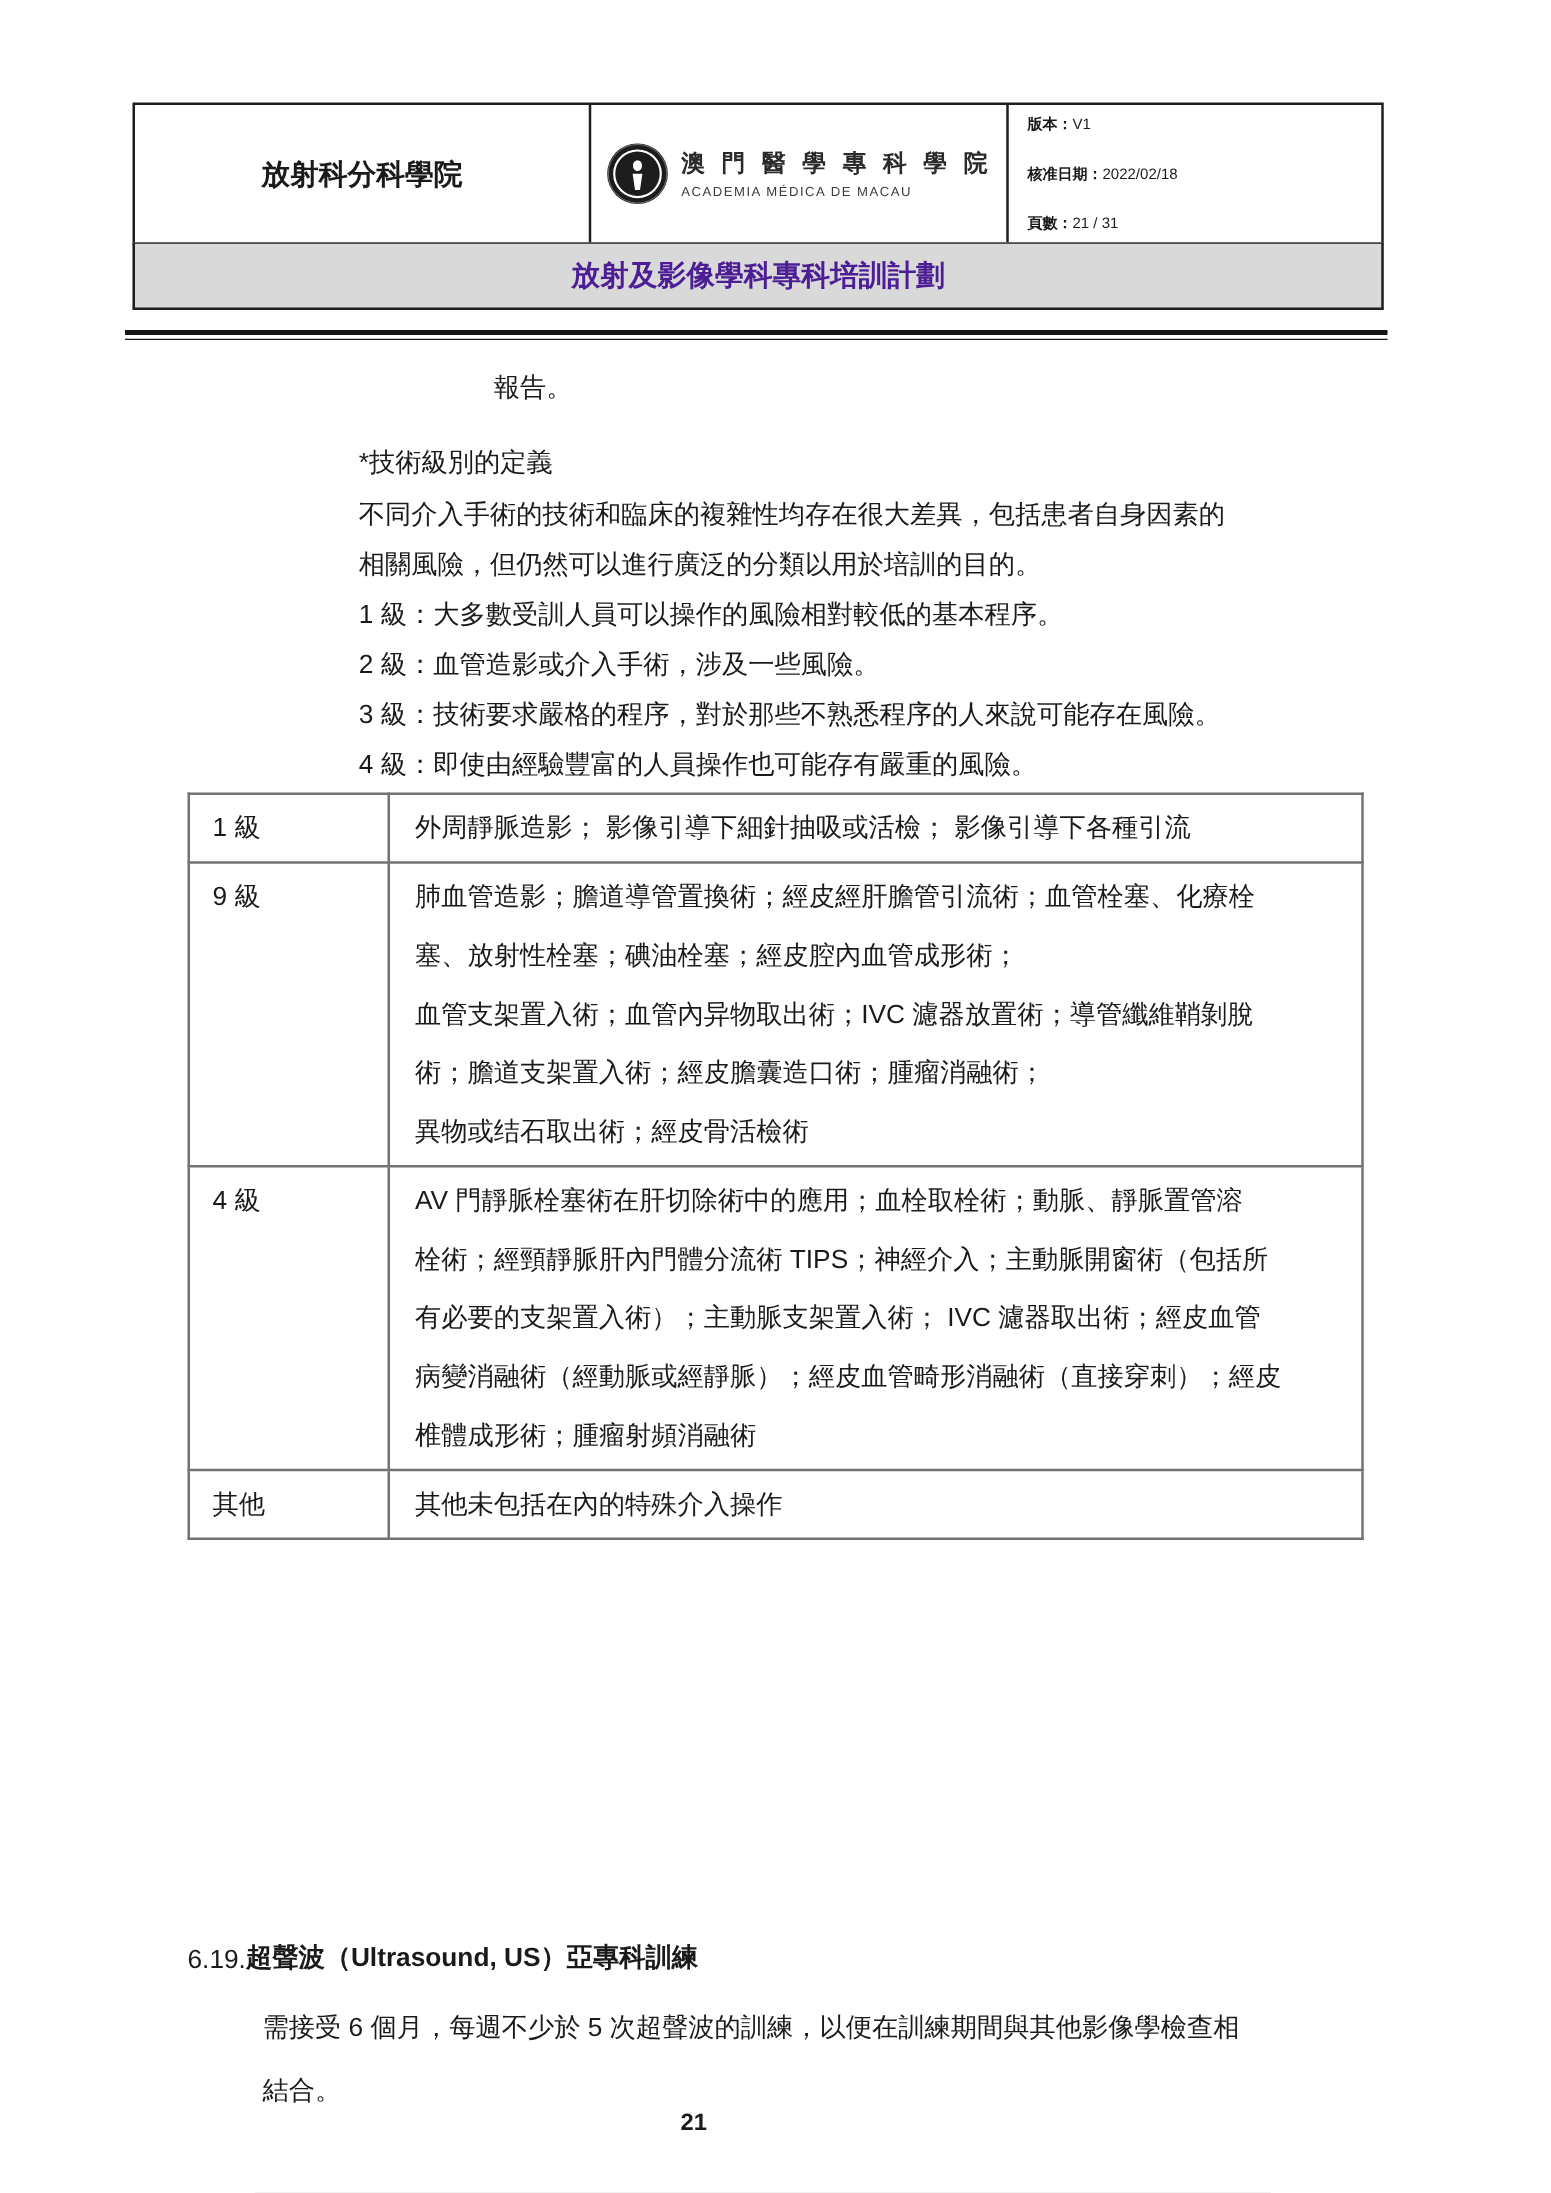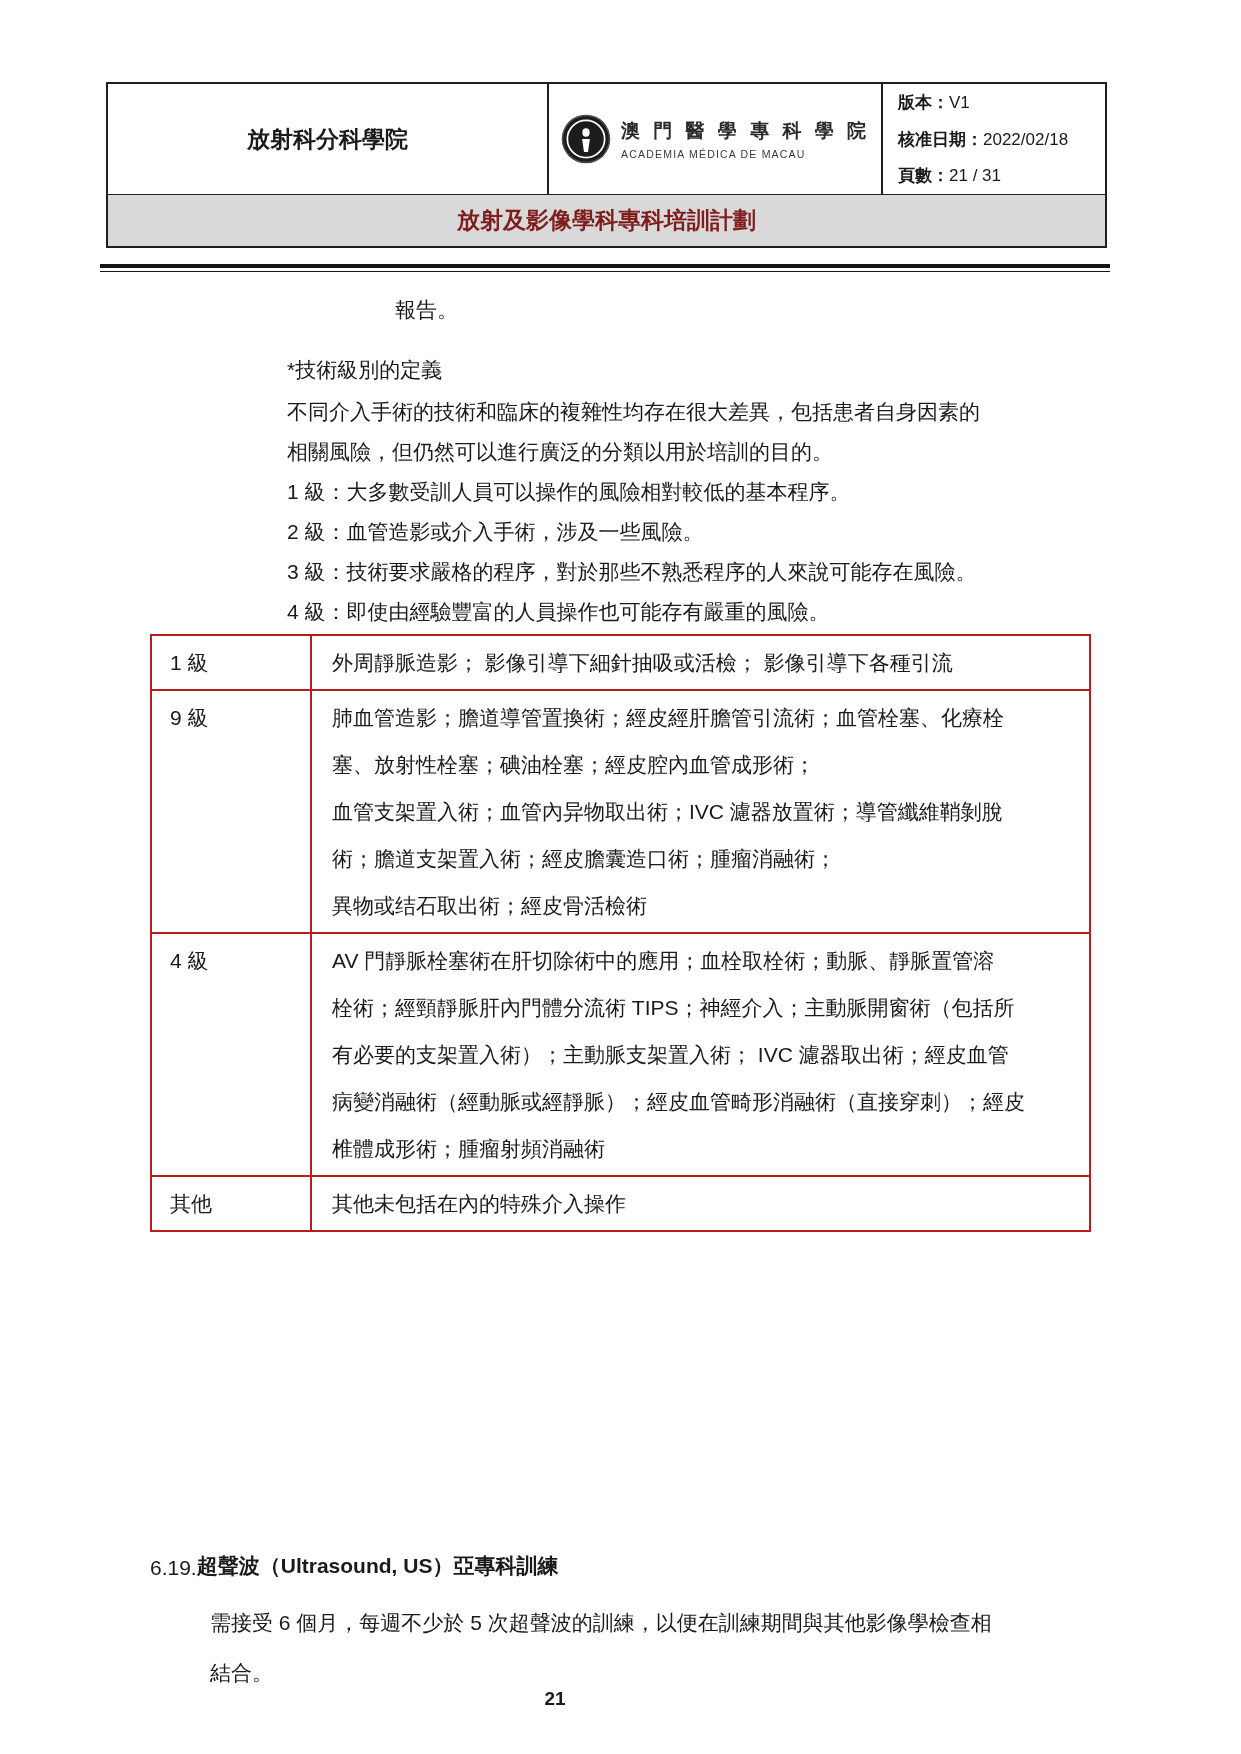--- a/index.html
+++ b/index.html
@@ -21,48 +21,48 @@
   .seal{flex:0 0 auto;display:block;}
   .org-text{display:flex;flex-direction:column;gap:4px;}
   .org-zh{font-size:19px;font-weight:bold;letter-spacing:4px;color:#2a2a2a;white-space:nowrap;}
   .org-en{font-size:10.5px;letter-spacing:1.2px;color:#3a3a3a;white-space:nowrap;}
   .cell-title{
     flex:1;border-right:2px solid #1f1f1f;display:flex;
     align-items:center;justify-content:center;
     font-size:23px;font-weight:bold;
   }
   .cell-meta{
-    width:222px;padding:7px 6px 7px 15px;display:flex;flex-direction:column;
-    justify-content:space-between;font-size:17px;
+    width:298px;padding:7px 6px 7px 15px;display:flex;flex-direction:column;
+    justify-content:space-between;font-size:12px;
   }
   .meta-row{white-space:nowrap;}
   .meta-label{font-weight:bold;}
   
   .banner{
     position:absolute;left:106px;top:194px;width:1001px;height:54px;
     background:#d9d9d9;border:2px solid #1f1f1f;border-top:1px solid #1f1f1f;
     box-sizing:border-box;display:flex;align-items:center;justify-content:center;
-    font-size:23px;font-weight:bold;color:#7f1d1d;
+    font-size:23px;font-weight:bold;color:#4c1d95;
   }
   
   .rule-wrap{position:absolute;left:100px;top:264px;width:1010px;}
   .rule-thick{height:4px;background:#161616;}
   .rule-thin{height:1px;background:#161616;margin-top:3px;}
   
   .carryover{position:absolute;left:395px;top:296px;font-size:21px;}
   .definition{position:absolute;left:287px;top:356px;width:760px;font-size:21px;}
   .definition-heading{margin:0 0 8px 0;font-size:21px;font-weight:normal;}
   .definition-lines{white-space:pre-line;line-height:40px;}
   
   .levels-table{
     position:absolute;left:150px;top:634px;width:941px;
     border-collapse:collapse;table-layout:fixed;font-size:21px;
   }
   .levels-table td{
-    border:2px solid #b91c1c;vertical-align:top;padding:3px 0;
+    border:2px solid #737373;vertical-align:top;padding:3px 0;
   }
   .levels-table td.level-cell{width:140px;padding-left:18px;line-height:47px;}
   .levels-table td.content-cell{padding-left:20px;padding-right:12px;line-height:47px;}
   .cell-lines{white-space:pre-line;}
   
   .section{position:absolute;left:150px;top:1552px;width:900px;font-size:21px;}
   .section-heading{display:flex;align-items:flex-end;}
   .section-number{font-size:21px;}
   .section-title{font-size:21px;font-weight:bold;}
   .section-lines{margin-top:18px;margin-left:60px;white-space:pre-line;line-height:50px;}

